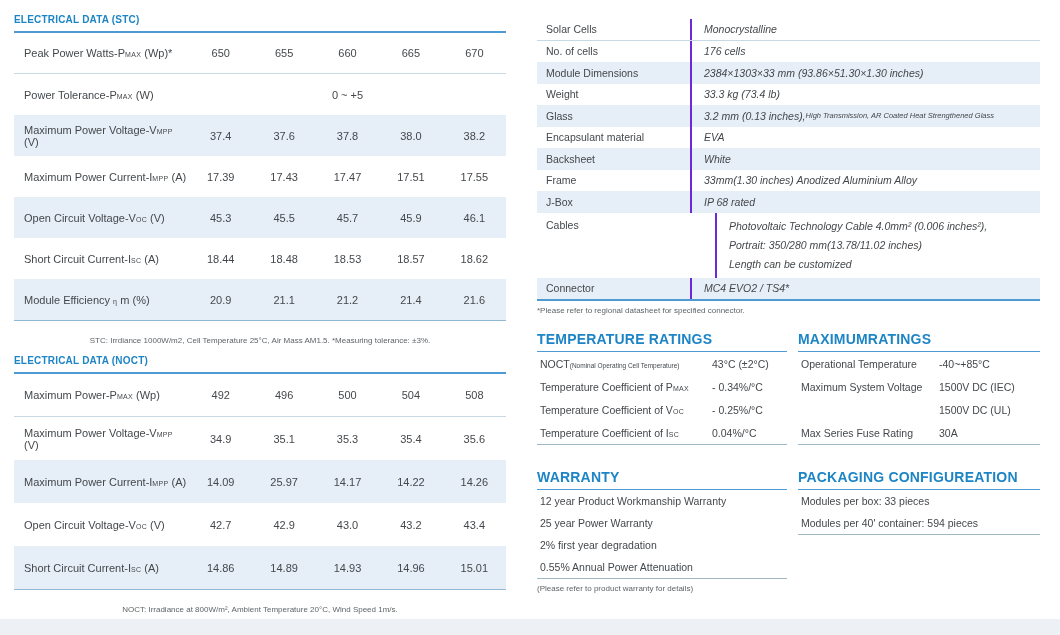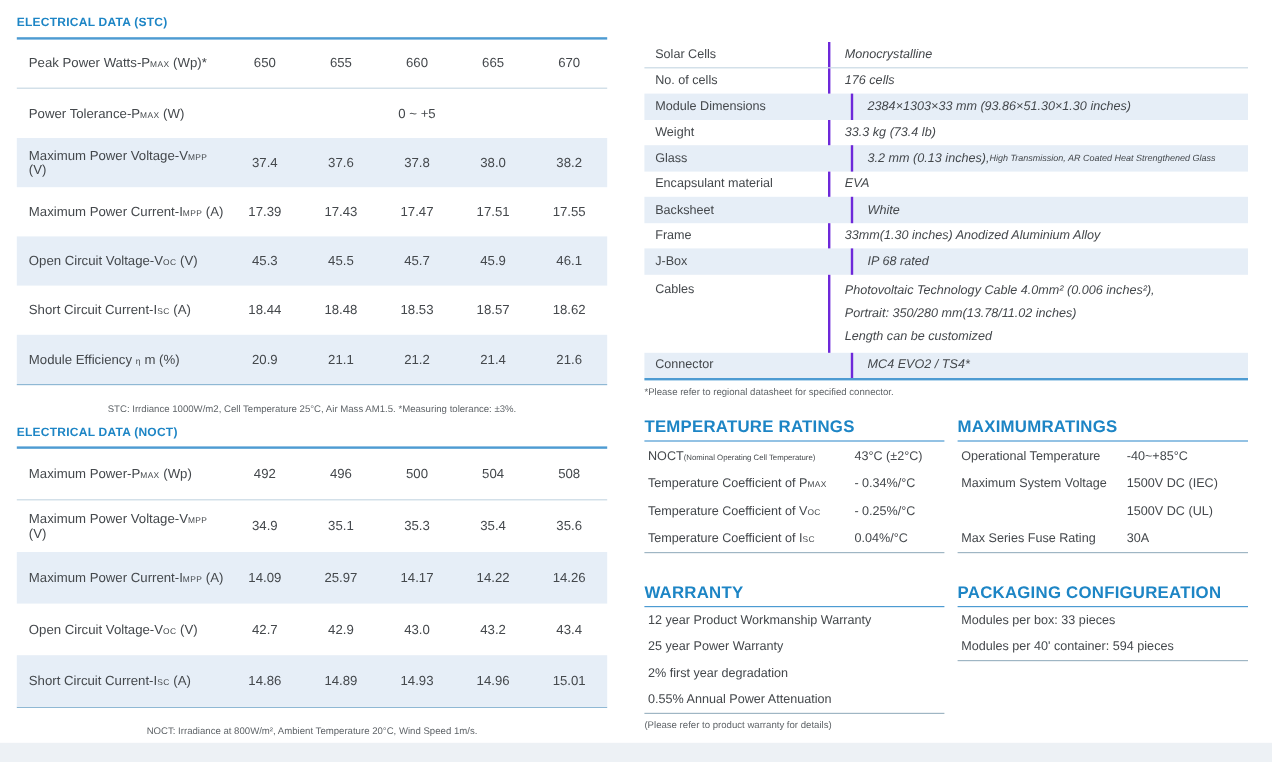--- a/index.html
+++ b/index.html
@@ -26,25 +26,25 @@
   .erow.shade{background:#e6eef7;}
   .elbl{width:175px;padding-left:10px;box-sizing:border-box;flex-shrink:0;}
   .eval{flex:1;text-align:center;}
   .espan{flex:1;text-align:center;}
   .sub{font-size:7px;letter-spacing:.3px;}
   .note{font-size:8px;color:#5f6468;margin-top:15px;text-align:center;}
 
   
   .mtable{border-bottom:2px solid #4d9bd2;}
   .mrow{display:flex;align-items:stretch;min-height:21.5px;font-size:10.5px;}
-  .mrow.shade{background:#e6eef7;gap:19px;}
+  .mrow.shade{background:#e6eef7;}
   .mlbl{width:153px;padding-left:9px;box-sizing:border-box;flex-shrink:0;display:flex;align-items:center;}
   .mval{flex:1;border-left:2px solid #6d28d9;padding-left:12px;display:flex;align-items:center;flex-wrap:wrap;font-style:italic;}
   .mval .tiny{font-size:7.5px;}
-  .mval.multi{display:block;padding-top:4px;padding-bottom:4px;}
+  .mval.multi{display:block;padding-top:4px;padding-bottom:4px;margin-left:25px;}
   .mval.multi div{line-height:19px;}
 
   
   .duo{display:flex;margin-top:16px;}
   .duo2{display:flex;margin-top:24px;}
   .ssec{width:250px;margin-right:11px;flex-shrink:0;}
   .ssec2{flex:1;}
   .stable{border-bottom:1.5px solid #9fb6c4;}
   .srow{display:flex;align-items:center;height:23px;font-size:10.5px;padding-left:3px;}
   .wrow{height:22px;}
@@ -165,21 +165,21 @@
       </div>
     </div>
     <div class="note">NOCT: Irradiance at 800W/m², Ambient Temperature 20°C, Wind Speed 1m/s.</div>
   </section>
 </div>
 
 <div class="col col-right">
 
   <section>
     <div class="mtable">
-      <div class="mrow" style="border-bottom:1px solid #c9d9e4;box-sizing:border-box;margin-top:16px;">
+      <div class="mrow" style="border-bottom:1px solid #c9d9e4;box-sizing:border-box;">
         <div class="mlbl">Solar Cells</div>
         <div class="mval">Monocrystalline</div>
       </div>
       <div class="mrow">
         <div class="mlbl">No. of cells</div>
         <div class="mval">176 cells</div>
       </div>
       <div class="mrow shade">
         <div class="mlbl">Module Dimensions</div>
         <div class="mval">2384×1303×33 mm (93.86×51.30×1.30 inches)</div>

